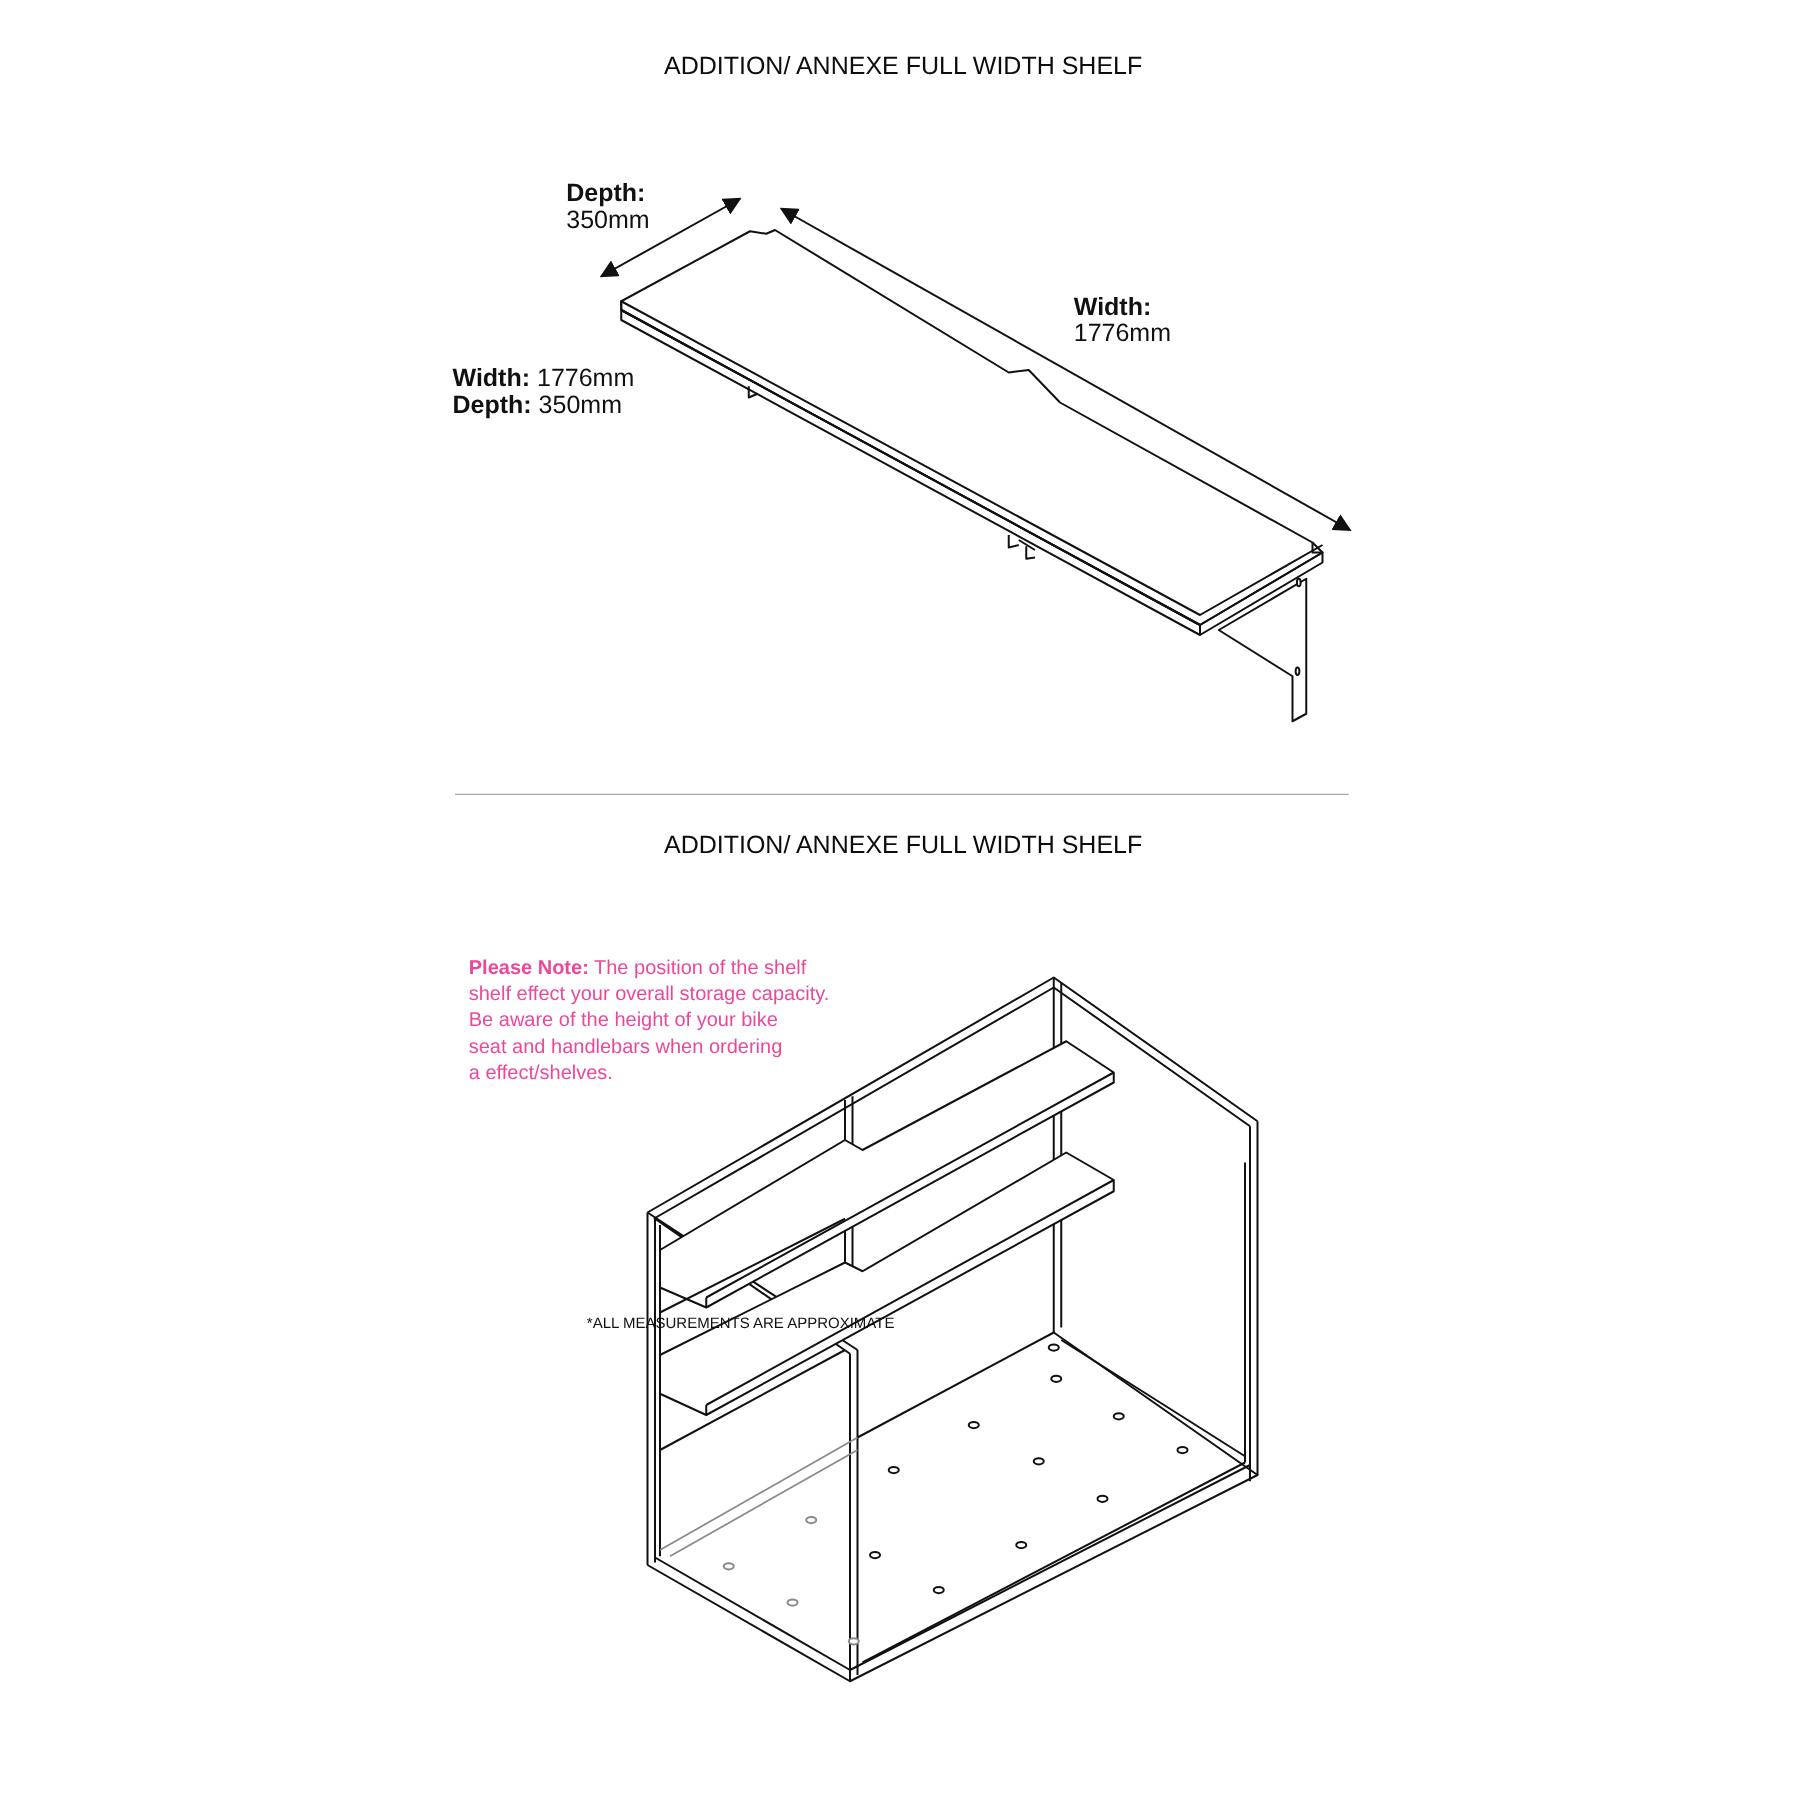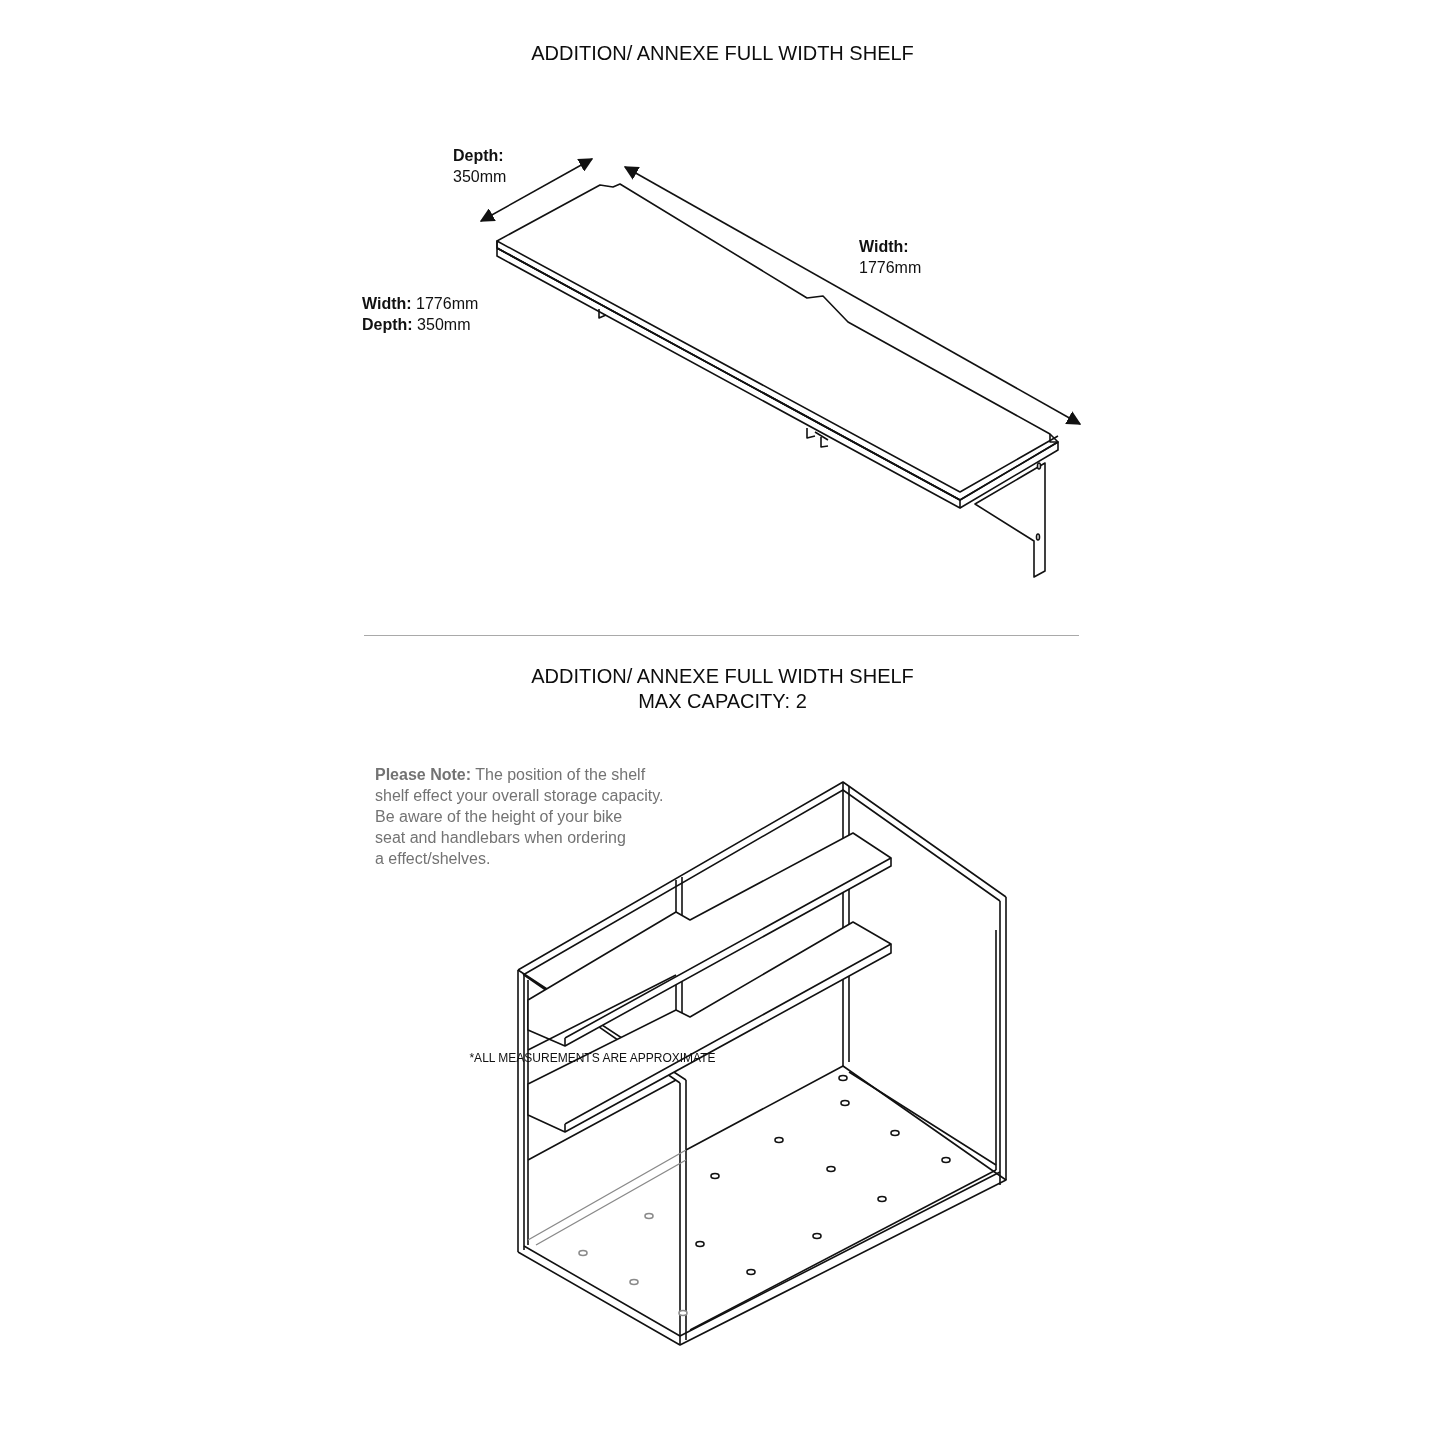--- a/index.html
+++ b/index.html
@@ -1,22 +1,22 @@
 <!DOCTYPE html>
 <html><head>
 <meta charset="utf-8">
 <style>
   html, body { margin:0; padding:0; background:#ffffff; }
   body { width:1445px; height:1445px; position:relative; overflow:hidden; font-family:"Liberation Sans", sans-serif; color:#111; }
   .title { position:absolute; left:0; width:1445px; text-align:center; font-weight:normal; font-size:20px; line-height:25px; color:#0d0d0d; }
   .title div { white-space:nowrap; }
-  .label { position:absolute; font-size:16px; line-height:21px; color:#111; white-space:nowrap; }
+  .label { position:absolute; font-size:20px; line-height:21px; color:#111; white-space:nowrap; }
   .label b { font-weight:bold; }
   .divider { position:absolute; left:364px; top:635px; width:715px; height:0; border-top:1.5px solid #a9a9a9; }
-  .note { position:absolute; left:375px; top:764px; font-size:16px; line-height:21px; color:#737373; }
+  .note { position:absolute; left:375px; top:764px; font-size:16px; line-height:21px; color:#ec4899; }
   .note div { white-space:nowrap; }
   .footnote { position:absolute; left:0; width:1185px; top:1051px; text-align:center; font-size:12px; color:#111; }
   svg { position:absolute; left:0; top:0; }
   svg .ln { stroke:#111; stroke-width:1.6; fill:none; stroke-linejoin:round; }
   svg .grey { stroke:#8a8a8a; stroke-width:1.4; fill:none; }
   svg .panel { fill:#fff; stroke:#111; stroke-width:1.6; stroke-linejoin:round; }
   svg .hole { fill:#fff; stroke:#111; stroke-width:1.6; }
   svg .hole-g { fill:#fff; stroke:#8a8a8a; stroke-width:1.6; }
 </style>
 </head>
@@ -63,21 +63,20 @@
   <path class="ln" d="M497 241 L497 248 L960 500 L960 508 L497 256 Z" fill="#fff"></path>
   <path class="ln" d="M497 248 L960 500 L1058 442 L1058 450 L960 508" fill="#fff"></path>
   <path class="ln" d="M497 241 L960 492 L1058 436"></path>
   <path class="ln" d="M1050 434 L1050 442 L1058 442"></path>
 </svg>
 
 <div class="divider"></div>
 
 <div class="title" style="top:664px;">
   <div>ADDITION/ ANNEXE FULL WIDTH SHELF</div>
-  <div>MAX CAPACITY: 2</div>
 </div>
 
 <div class="note">
   <div><b>Please Note:</b><span> The position of the shelf</span></div>
   <div>shelf effect your overall storage capacity.</div>
   <div>Be aware of the height of your bike</div>
   <div>seat and handlebars when ordering</div>
   <div>a effect/shelves.</div>
 </div>
 

